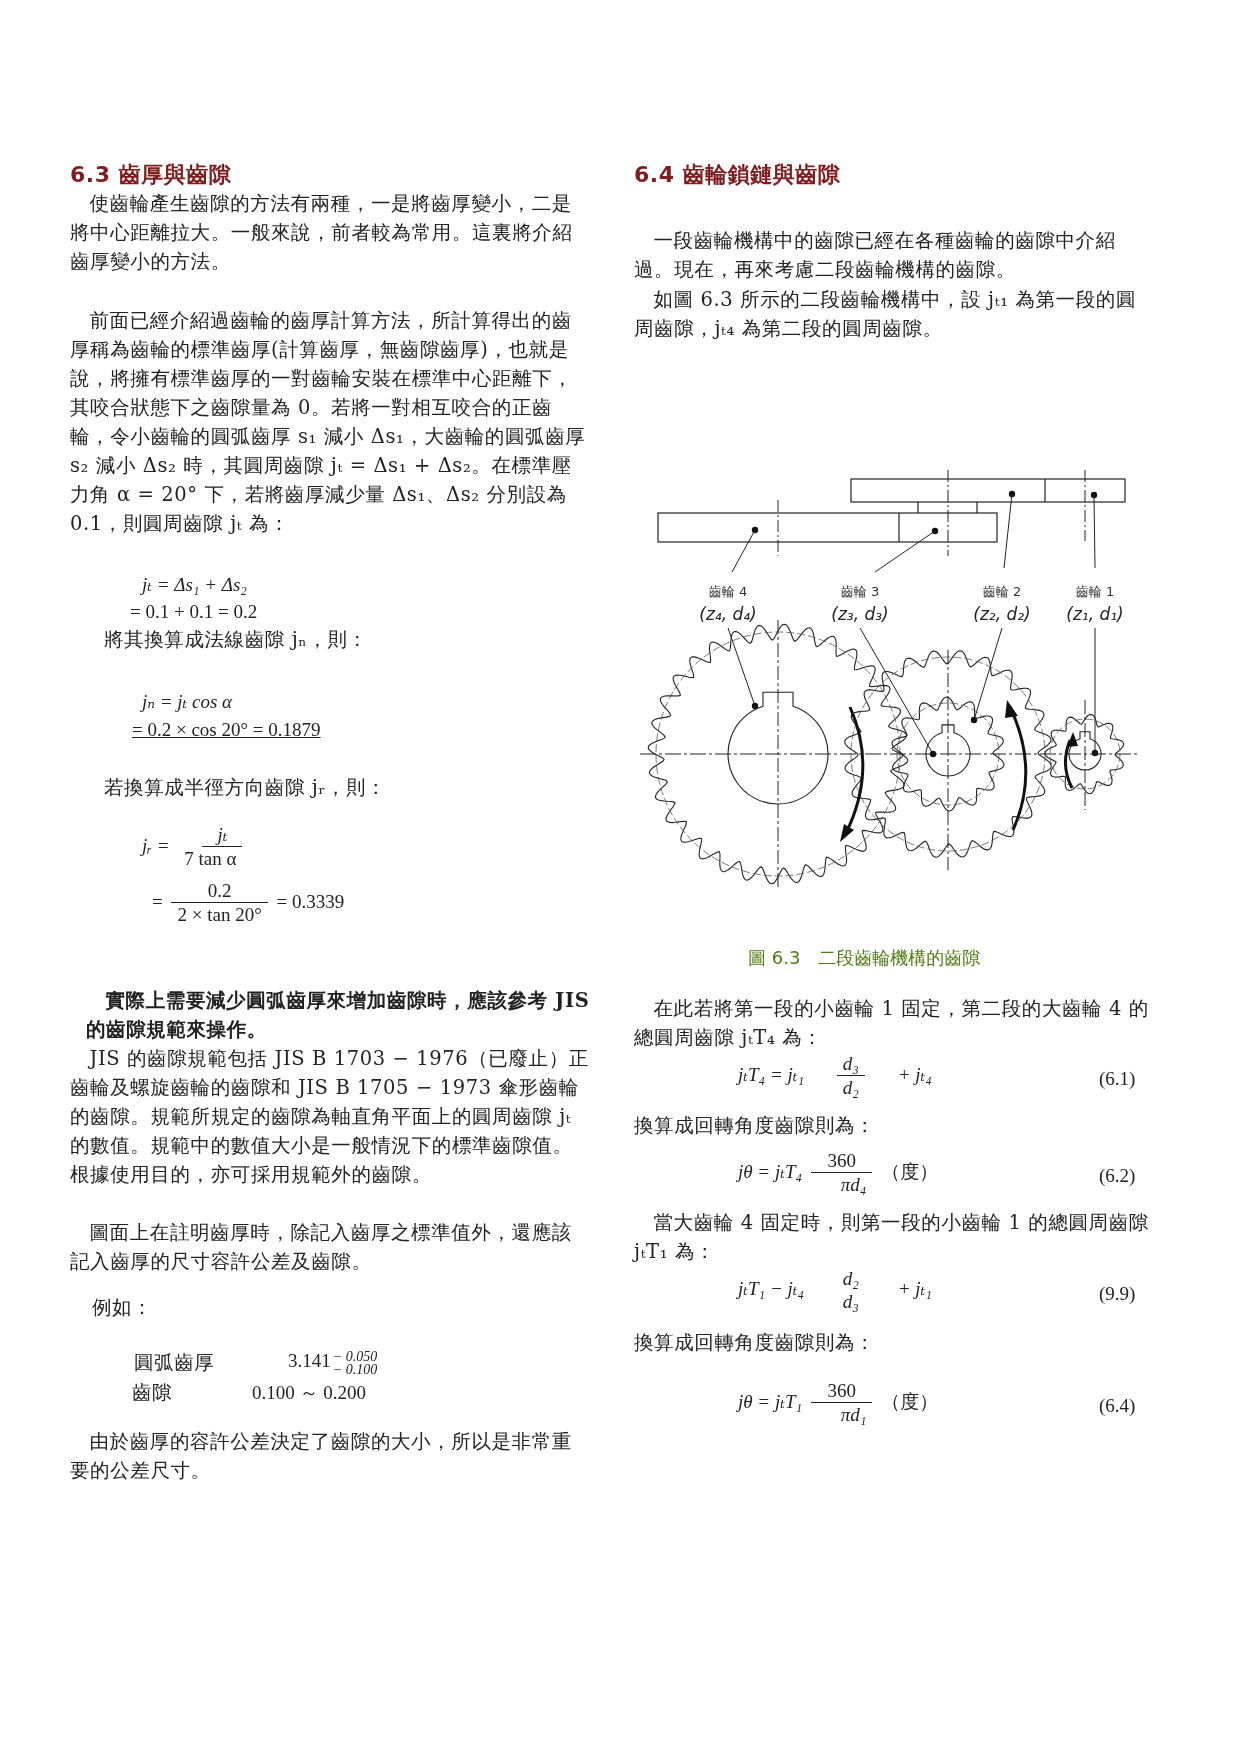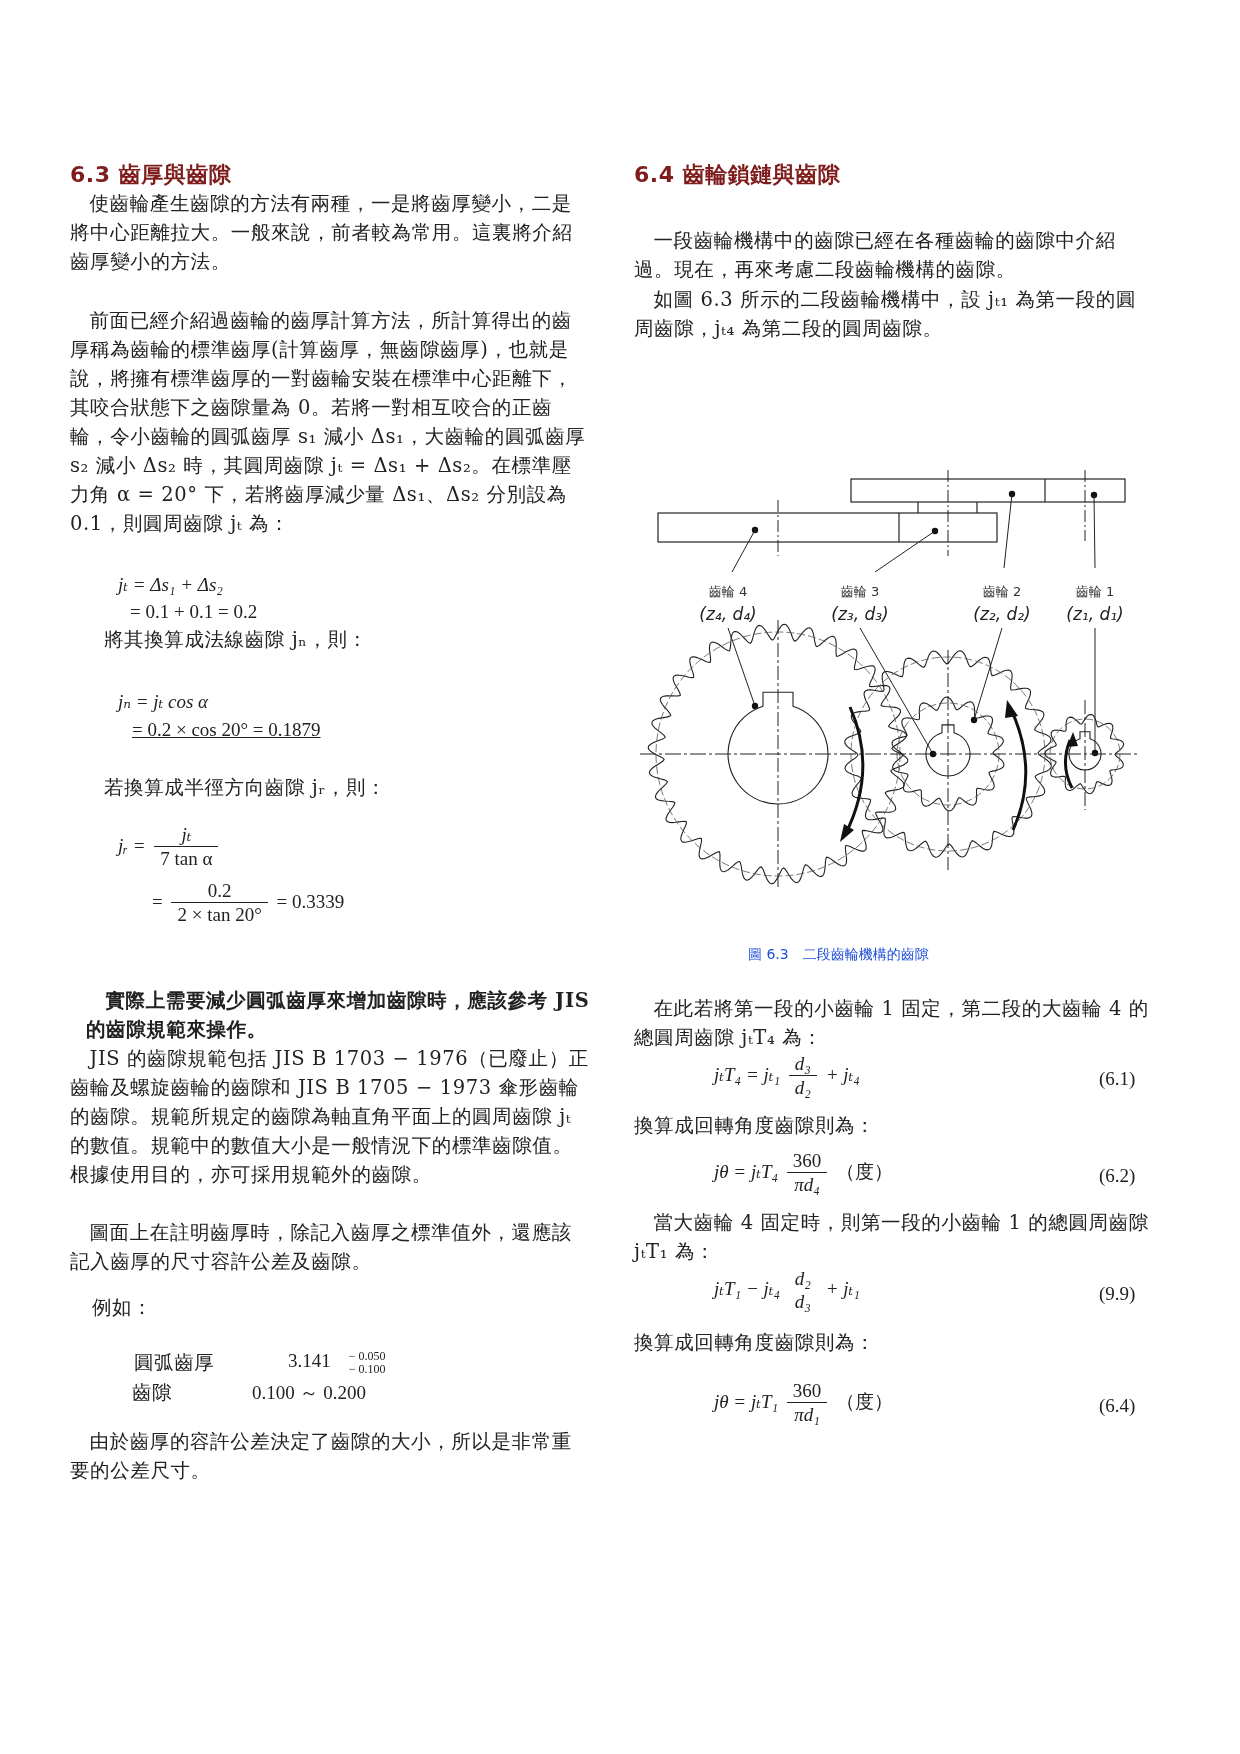--- a/index.html
+++ b/index.html
@@ -5,27 +5,27 @@
   html, body { margin:0; padding:0; background:#ffffff; }
   body { width:1240px; height:1754px; position:relative; overflow:hidden;
          font-family:"DejaVu Serif", "Liberation Serif", serif; color:#222; }
   .col { position:absolute; top:0; }
   .left { left:70px; width:520px; }
   .right { left:634px; width:520px; }
   .h { position:absolute; font-family:"DejaVu Sans","Liberation Sans",sans-serif; font-weight:bold; font-size:22px; letter-spacing:0.5px; color:#7f1d1d; white-space:nowrap; }
   .p { position:absolute; font-size:19.5px; line-height:29px; letter-spacing:0.6px; }
   .ind { text-indent:1em; }
   .m { position:absolute; font-family:"Liberation Serif","DejaVu Serif",serif; font-size:19px; white-space:nowrap; }
-  .i { font-style:italic; }
+  .i { font-style:italic;margin-left:24px; }
   .frac { display:inline-block; vertical-align:middle; text-align:center; margin:0 4px; }
   .frac .num { display:block; padding:0 6px; border-bottom:1.2px solid #222; line-height:22px; }
   .frac .den { display:block; padding:0 6px; line-height:24px; }
   .eqno { position:absolute; font-family:"Liberation Serif",serif; font-size:19px; }
-  .cap { position:absolute; font-family:"DejaVu Sans","Liberation Sans",sans-serif; font-size:14px; color:#1d4ed8; white-space:nowrap; }
-  .tol { display:inline-block; vertical-align:middle; font-size:12px; line-height:13px; margin-left:18px; }
+  .cap { position:absolute; font-family:"DejaVu Sans","Liberation Sans",sans-serif; font-size:18px; color:#4d7c0f; white-space:nowrap; }
+  .tol { display:inline-block; vertical-align:middle; font-size:14px; line-height:13px; margin-left:2px;font-style:italic; }
   svg text { font-family:"DejaVu Sans","Liberation Sans",sans-serif; }
 </style>
 </head>
 <body>
 
 <div class="col left">
   <div class="h" style="top:160px;left:0;">6.3 齒厚與齒隙</div>
   <div class="p ind" style="top:189px;left:0;width:520px;">使齒輪產生齒隙的方法有兩種，一是將齒厚變小，二是將中心距離拉大。一般來說，前者較為常用。這裏將介紹齒厚變小的方法。</div>
   <div class="p ind" style="top:306px;left:0;width:520px;">前面已經介紹過齒輪的齒厚計算方法，所計算得出的齒厚稱為齒輪的標準齒厚(計算齒厚，無齒隙齒厚)，也就是說，將擁有標準齒厚的一對齒輪安裝在標準中心距離下，其咬合狀態下之齒隙量為 0。若將一對相互咬合的正齒輪，令小齒輪的圓弧齒厚 s₁ 減小 Δs₁，大齒輪的圓弧齒厚 s₂ 減小 Δs₂ 時，其圓周齒隙 jₜ = Δs₁ + Δs₂。在標準壓力角 α = 20° 下，若將齒厚減少量 Δs₁、Δs₂ 分別設為 0.1，則圓周齒隙 jₜ 為：</div>
 

